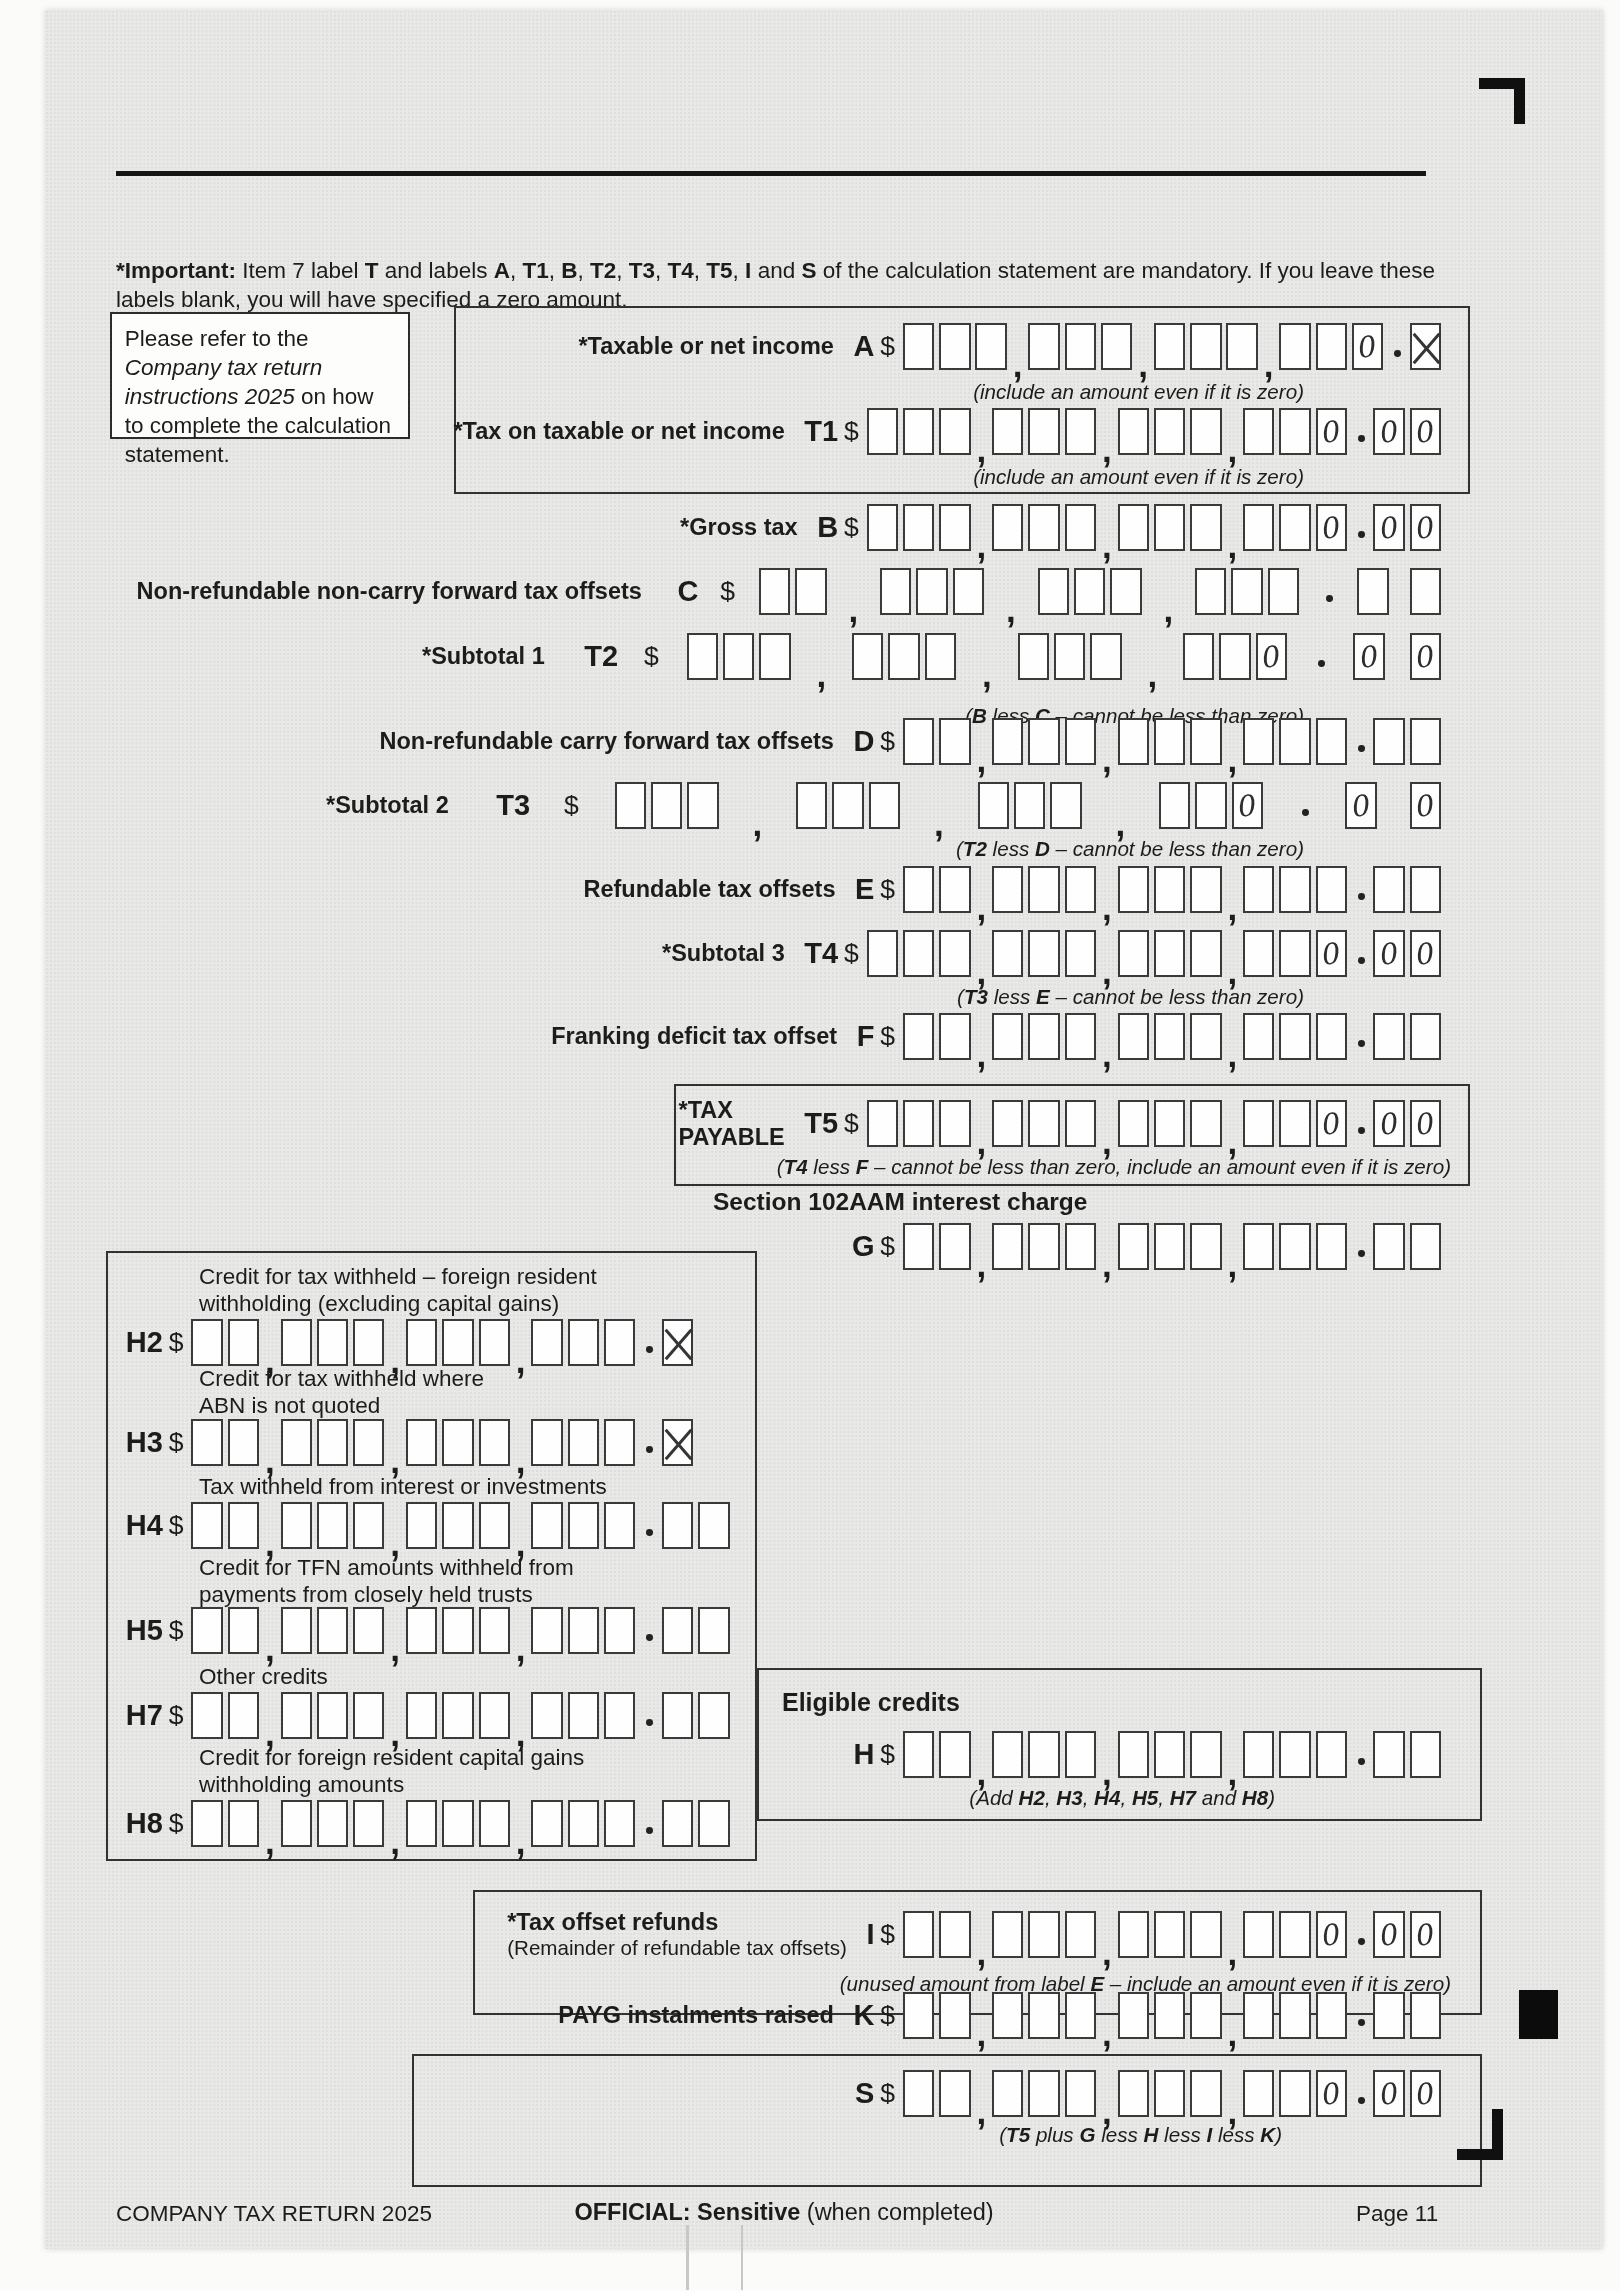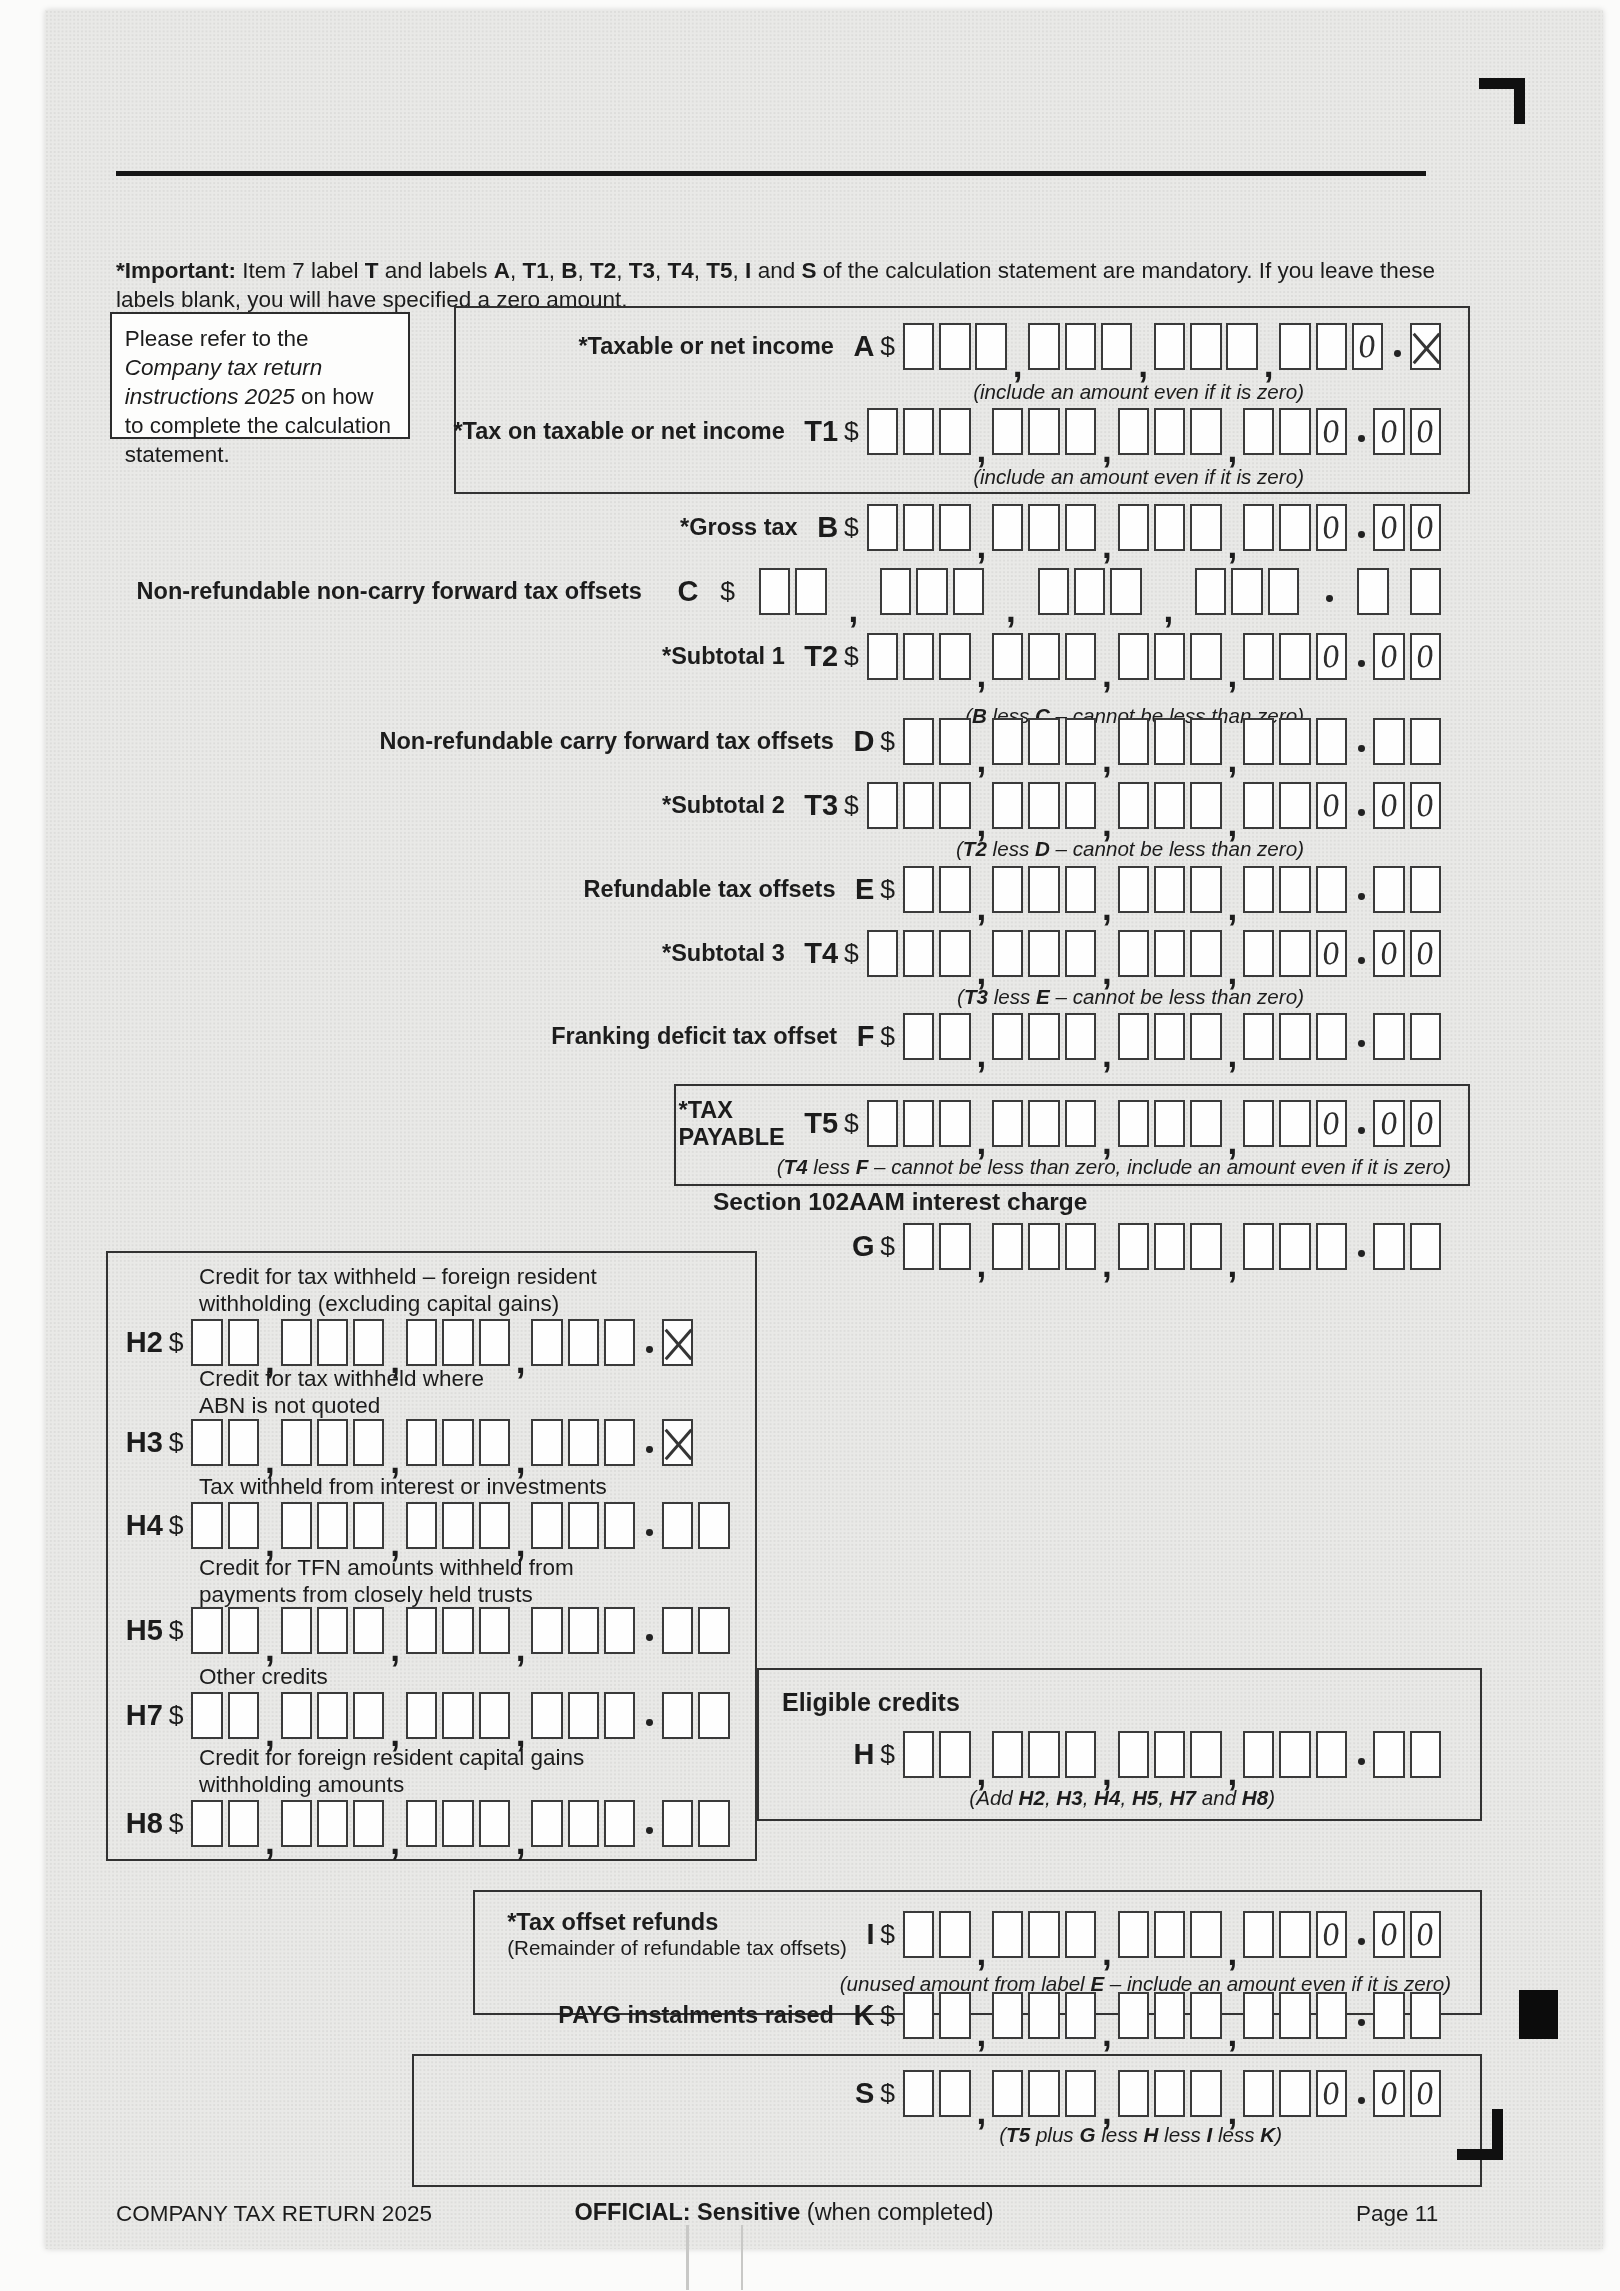--- a/index.html
+++ b/index.html
@@ -52,21 +52,21 @@
   .cents-x::after{transform:rotate(-49deg);}
   
   .note{position:absolute;font-size:20.6px;font-style:italic;white-space:nowrap;}
   .note-A{right:316px;top:380px;}   .note-T1{right:316px;top:465px;}
   .note-T2{right:316px;top:688px;margin-top:16px;}  .note-T3{right:316px;top:837px;}
   .note-T4{right:316px;top:985px;} .note-T5{right:169px;top:1155px;}
   .note-H{right:345px;top:1786px;}  .note-I{right:169px;top:1972px;}
   .note-S{right:338px;top:2123px;}
   
   .pos-A{top:323px;}  .pos-T1{top:408px;} .pos-B{top:504px;}  .pos-C{top:568px;gap:16px;}
-  .pos-T2{top:633px;} .pos-D{top:718px;}  .pos-T3{top:782px;} .pos-E{top:866px;}
+  .pos-T2{top:633px;gap:20px;} .pos-D{top:718px;}  .pos-T3{top:782px;gap:28px;} .pos-E{top:866px;}
   .pos-T4{top:930px;} .pos-F{top:1013px;} .pos-T5{top:1100px;}.pos-G{top:1223px;}
   .pos-H2{top:1319px;}.pos-H3{top:1419px;}.pos-H4{top:1502px;}.pos-H5{top:1607px;}
   .pos-H7{top:1692px;}.pos-H8{top:1800px;}.pos-H{top:1731px;}
   .pos-I{top:1911px;} .pos-K{top:1992px;} .pos-S{top:2070px;}
   
   .h-label{position:absolute;left:199px;font-size:22.5px;line-height:26.5px;}
   .hlbl-H2{top:1264px;} .hlbl-H3{top:1366px;} .hlbl-H4{top:1474px;}
   .hlbl-H5{top:1555px;} .hlbl-H7{top:1664px;} .hlbl-H8{top:1745px;}
   
   .sec102{left:713px;top:1188px;font-size:24.5px;font-weight:bold;margin:0;}

